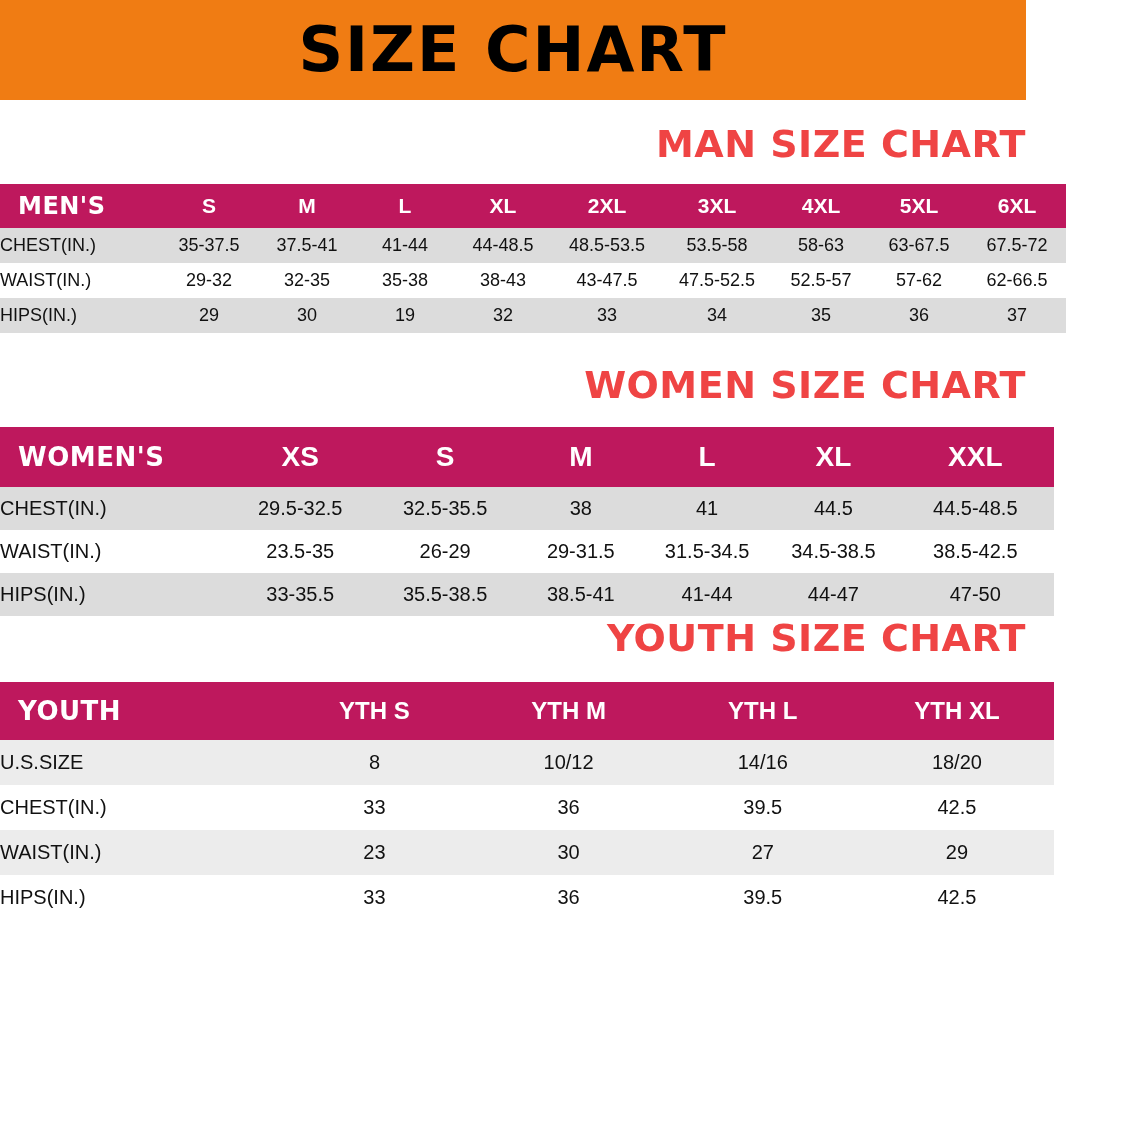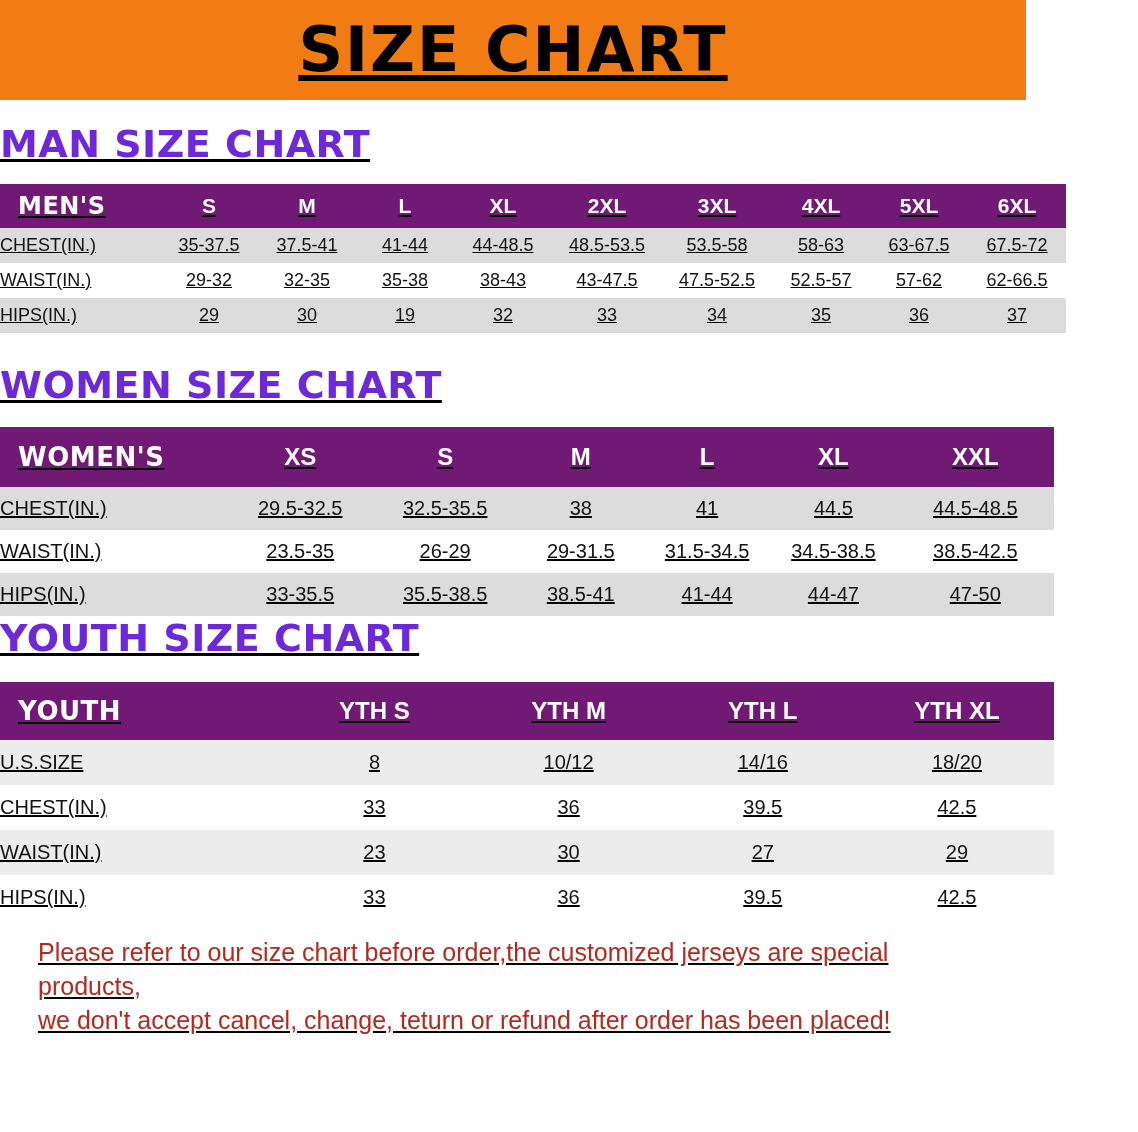--- a/index.html
+++ b/index.html
@@ -11,65 +11,64 @@
     height: 1132px;
     background: #ffffff;
     font-family: "Liberation Sans", sans-serif;
     overflow: hidden;
   }
   .page {
     position: relative;
     width: 1026px;
     height: 1132px;
     background: #ffffff;
-    text-decoration: underline;
   }
   
   .banner {
     height: 100px;
     background: #f07c13;
     display: flex;
     align-items: center;
     justify-content: center;
   }
   .banner-title {
     font-family: "DejaVu Sans", sans-serif;
     font-weight: 700;
     font-size: 62px;
     letter-spacing: 2px;
     color: #000000;
     line-height: 1;
   }
   
   .section-title {
-    text-align: left;
+    text-align: right;
     font-family: "DejaVu Sans", sans-serif;
     font-weight: 700;
     font-size: 38px;
-    color: #6d28d9;
+    color: #ef4444;
     letter-spacing: 0.5px;
   }
   #man-title { margin-top: 22px; }
   #women-title { margin-top: 30px; }
   #youth-title { }
 
   
   table.sizetable {
     border-collapse: collapse;
     table-layout: fixed;
     margin: 0 auto;
     width: 1054px;
   }
   table.sizetable th, table.sizetable td {
     padding: 0;
     text-align: center;
     font-family: "Liberation Sans", sans-serif;
   }
   thead th {
-    background: #701a75;
+    background: #be185d;
     color: #ffffff;
   }
   thead th.rowlabel {
     text-align: left;
     padding-left: 18px;
     font-family: "DejaVu Sans", sans-serif;
     font-weight: 700;
     letter-spacing: 0.5px;
   }
   tbody td {
@@ -84,21 +83,21 @@
   #men-table { margin-top: 18px; }
   #men-table thead th { height: 44px; font-size: 21px; }
   #men-table thead th.rowlabel { font-size: 24px; }
   #men-table tbody tr { height: 35px; }
   #men-table tbody td { font-size: 18px; }
   #men-table tbody tr:nth-child(odd) td { background: #dcdcdc; }
   #men-table tbody tr:nth-child(even) td { background: #ffffff; }
 
   
   #women-table { margin-top: 20px; }
-  #women-table thead th { height: 60px; font-size: 24px; }
+  #women-table thead th { height: 60px; font-size: 28px; }
   #women-table thead th.rowlabel { font-size: 26px; }
   #women-table tbody tr { height: 43px; }
   #women-table tbody td { font-size: 20px; }
   #women-table tbody tr:nth-child(odd) td { background: #dcdcdc; }
   #women-table tbody tr:nth-child(even) td { background: #ffffff; }
 
   
   #youth-table { margin-top: 22px; }
   #youth-table thead th { height: 58px; font-size: 24px; }
   #youth-table thead th.rowlabel { font-size: 26px; }
@@ -293,18 +292,14 @@
       <tr>
         <td class="rowlabel">HIPS(IN.)</td>
         <td>33</td>
         <td>36</td>
         <td>39.5</td>
         <td>42.5</td>
       </tr>
     </tbody>
   </table>
 
-  <div class="note">
-    <div>Please refer to our size chart before order,the customized jerseys are special products,</div>
-    <div>we don't accept cancel, change, teturn or refund after order has been placed!</div>
-  </div>
 
 </div>
 
 </body></html>

